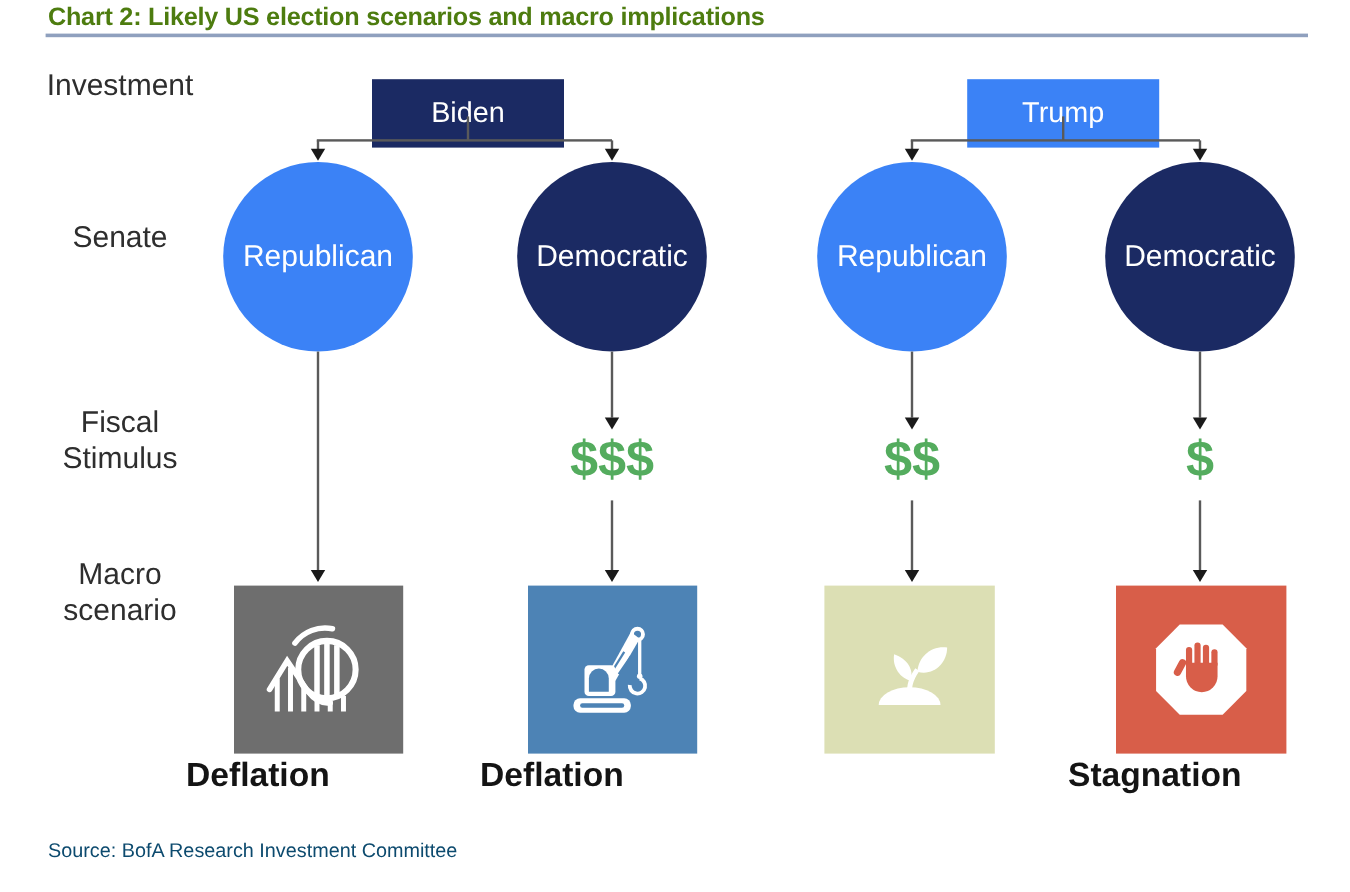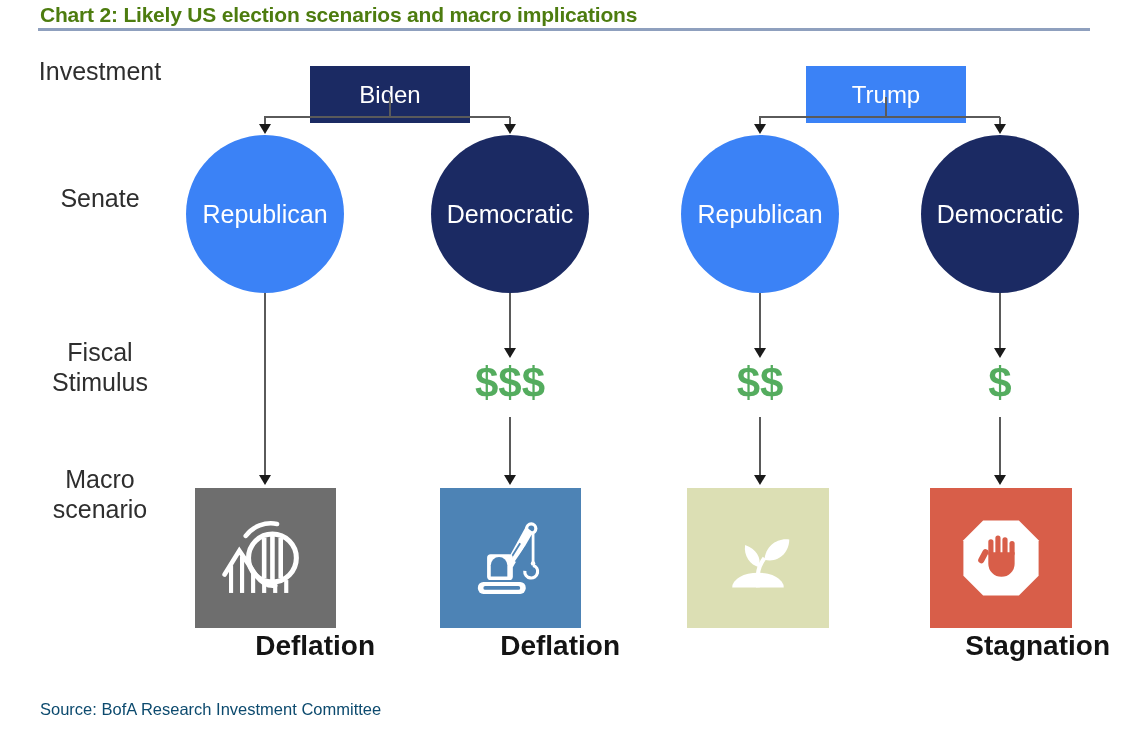--- a/index.html
+++ b/index.html
@@ -42,21 +42,21 @@
   .d2{left:410px}.d3{left:660px}.d4{left:900px}
   .macro-box{
     position:absolute;top:488px;height:140px;display:flex;
     align-items:center;justify-content:center;
   }
   .m1{left:195px;width:141px;background:#6E6E6E}
   .m2{left:440px;width:141px;background:#4D83B5}
   .m3{left:687px;width:142px;background:#DCDFB4}
   .m4{left:930px;width:142px;background:#D85E49}
   .macro-label{
-    position:absolute;top:630px;width:220px;text-align:right;
+    position:absolute;top:630px;width:220px;text-align:left;
     font-size:28px;font-weight:bold;color:#141414;
   }
   .ml1{left:155px}.ml2{left:400px}.ml3{left:648px}.ml4{left:890px}
   .source{position:absolute;left:40px;top:700px;font-size:16.5px;color:#0c4a6e;}
 </style>
 </head>
 <body>
 
 <div id="canvas">
 

